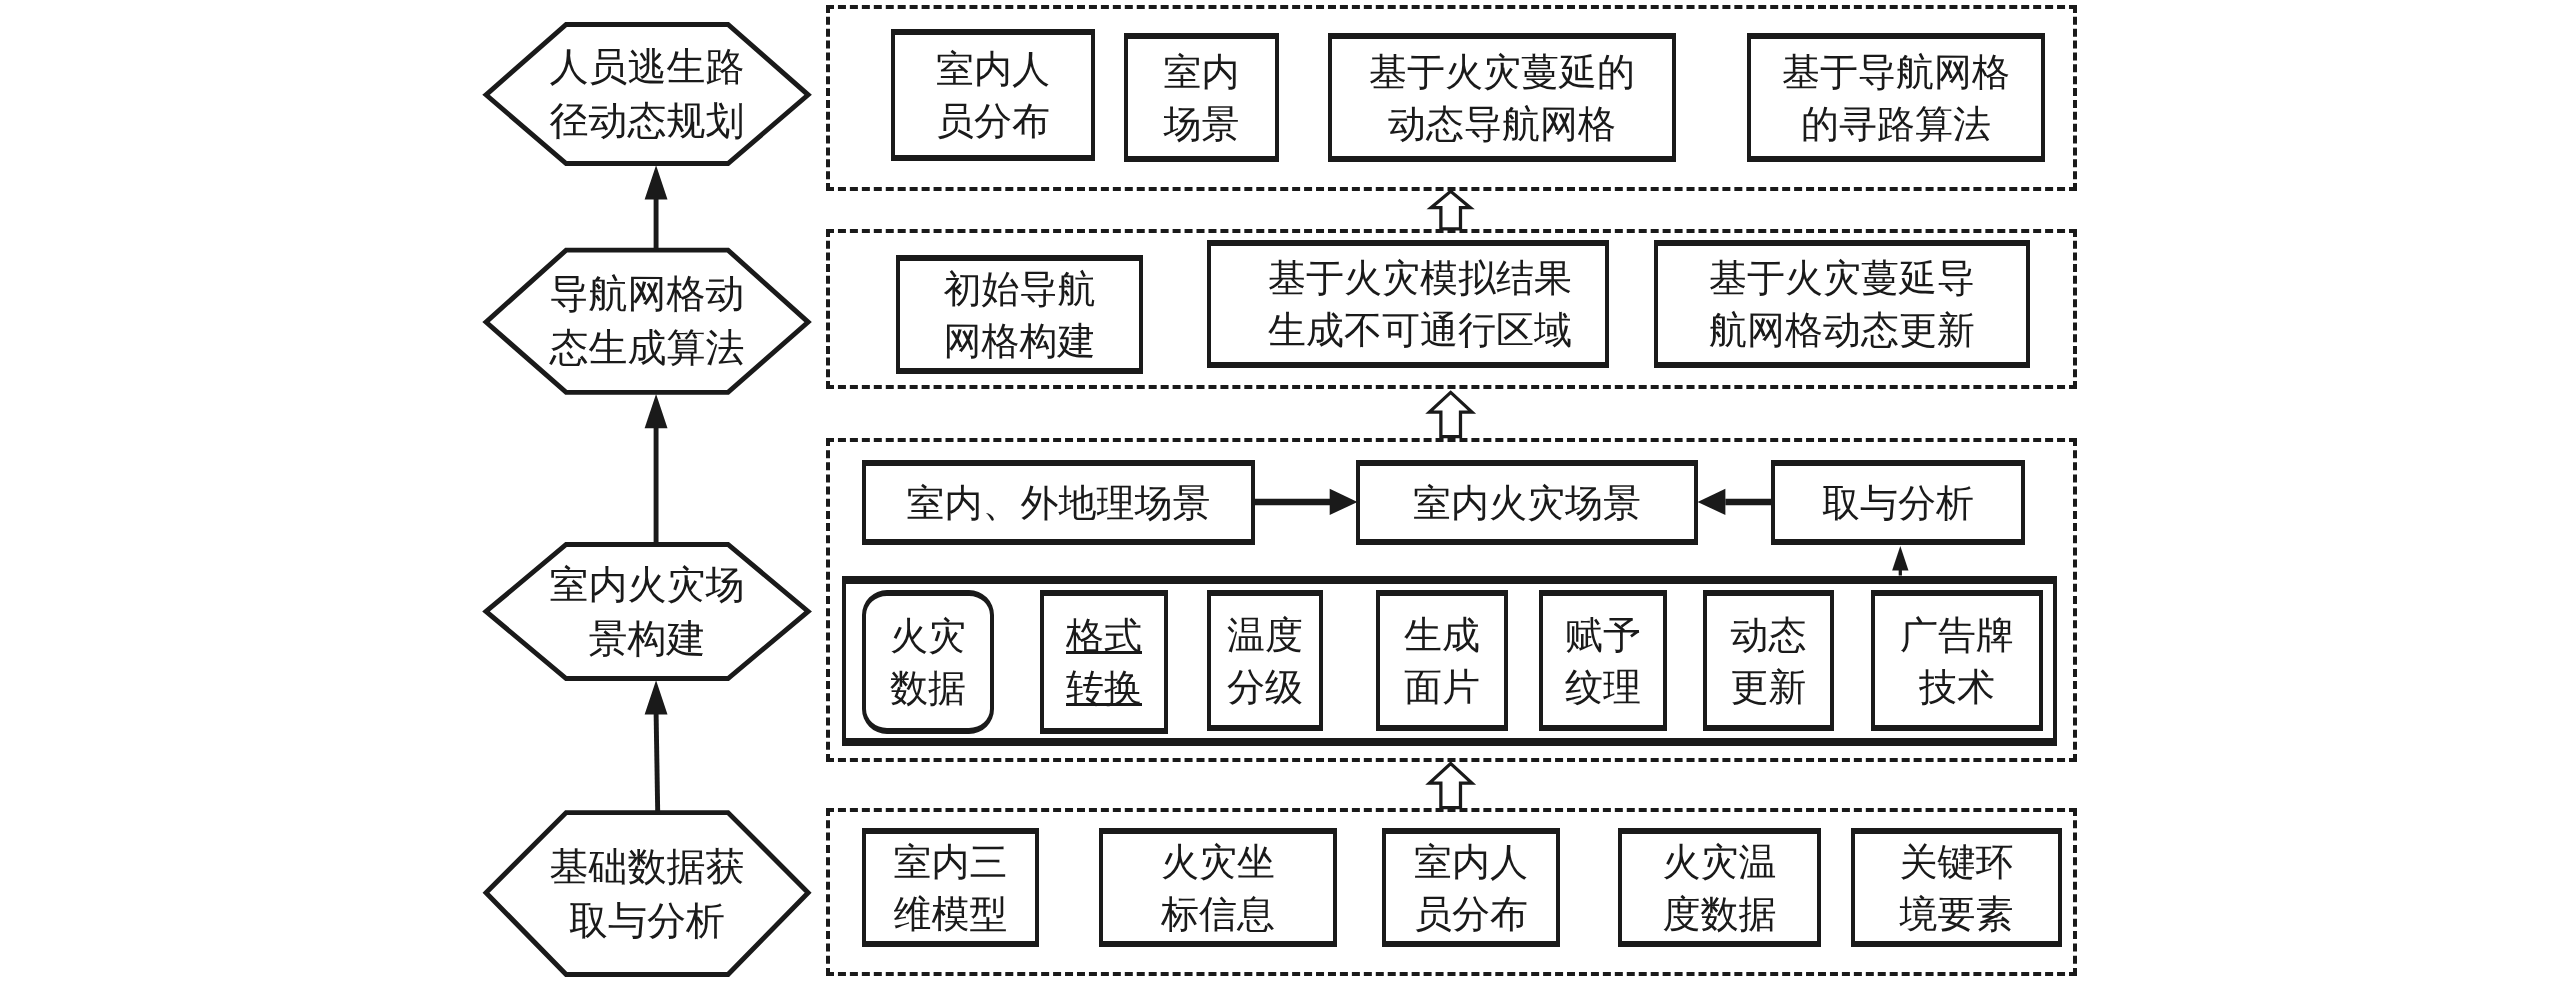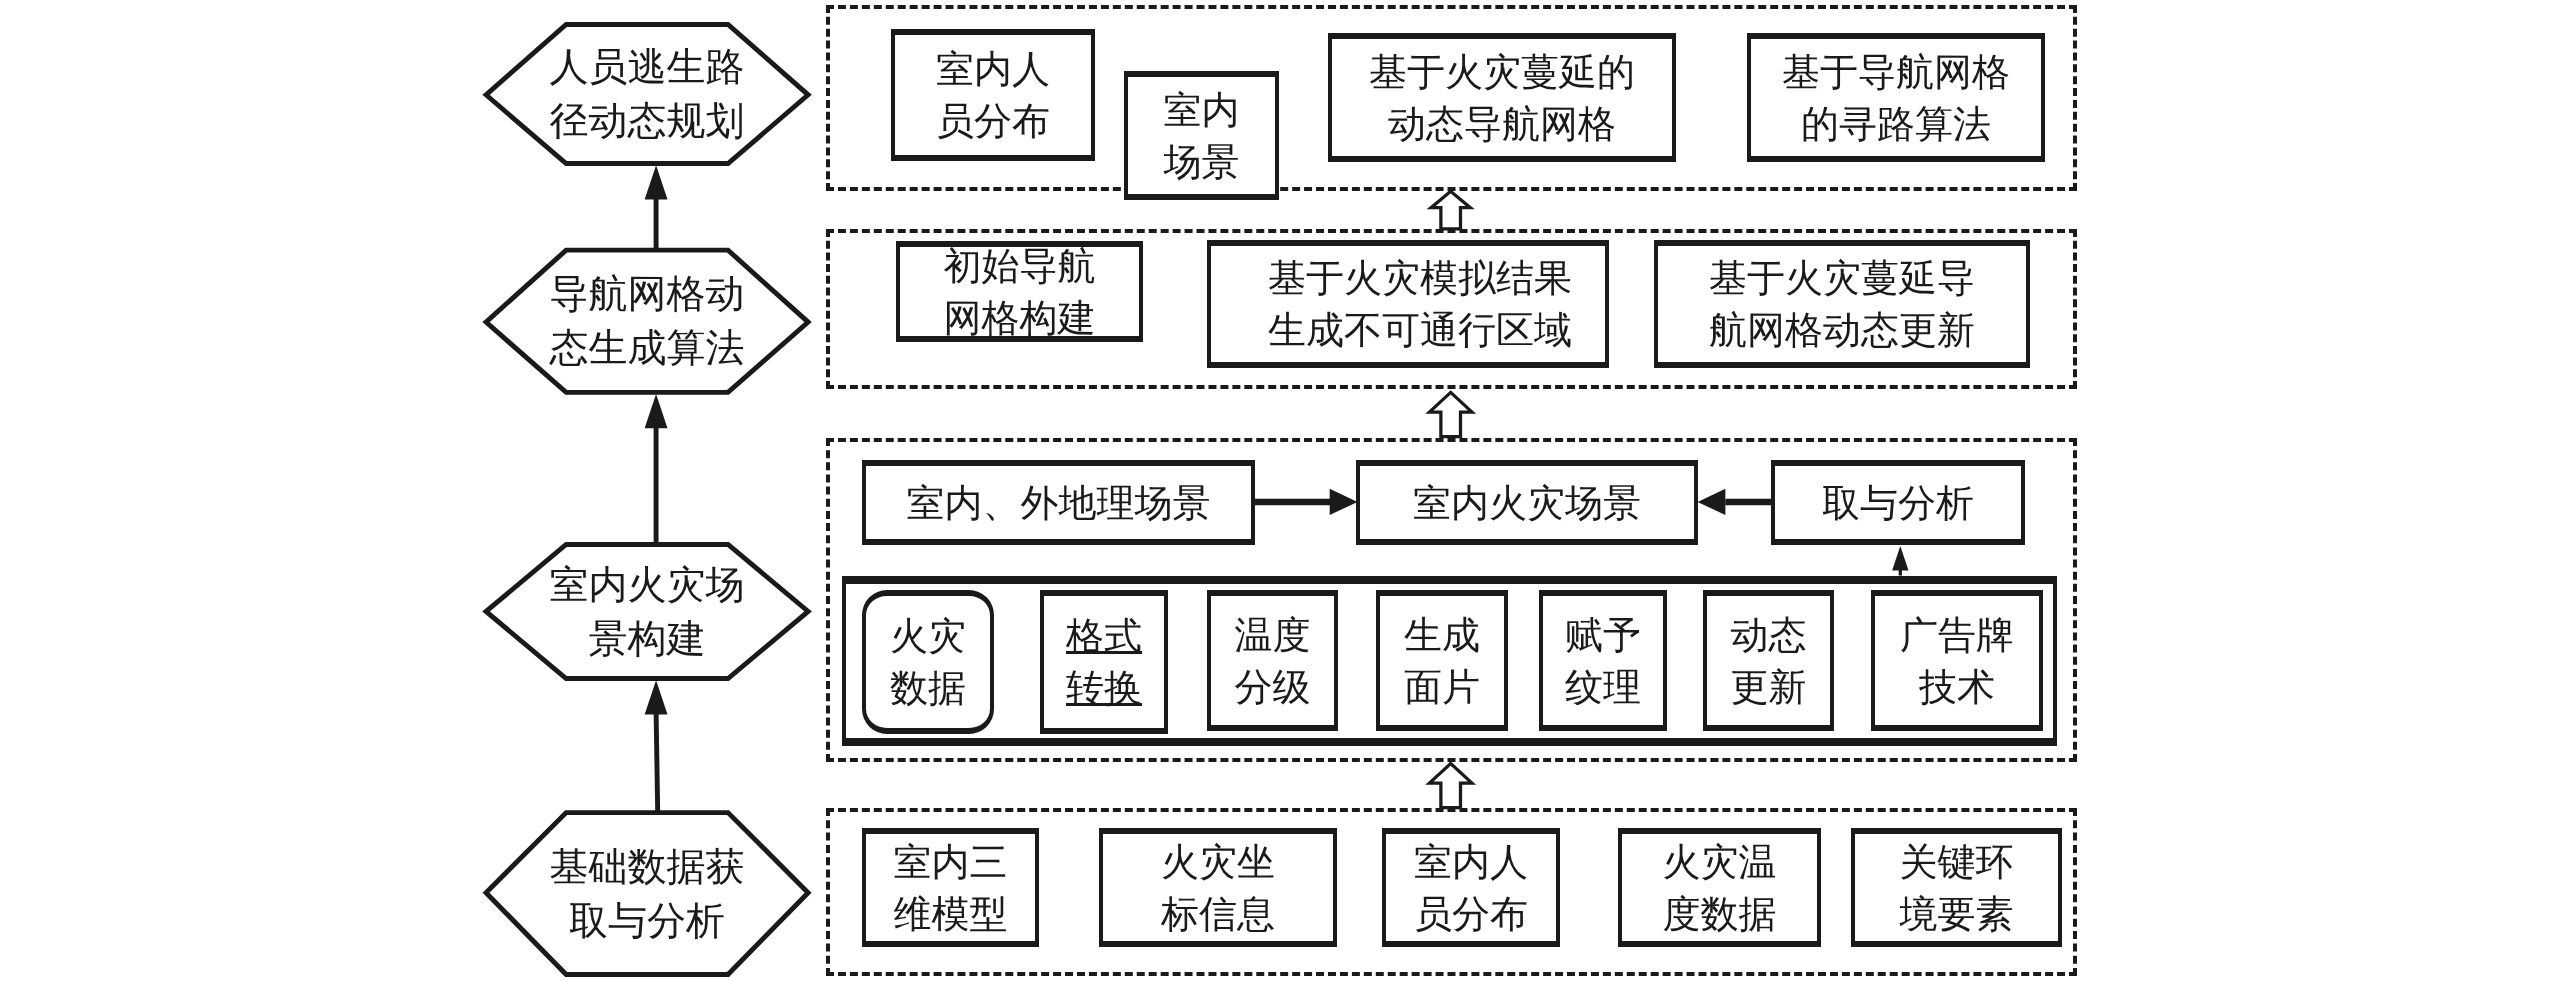--- a/index.html
+++ b/index.html
@@ -68,35 +68,35 @@
 <div class="hex-text" style="left:507px;top:545px;width:280px;height:134px;">室内火灾场
 景构建</div>
 <div class="hex-text" style="left:507px;top:813px;width:280px;height:162px;">基础数据获
 取与分析</div>
 
 <div class="dash" style="left:826px;top:4.9px;width:1251px;height:186px;"></div>
 <div class="box" style="left:891px;top:29px;width:204px;height:132px;">
     <span>室内人
 员分布</span>
   </div>
-<div class="box" style="left:1124px;top:33px;width:155px;height:129px;margin-top:38px;">
+<div class="box" style="left:1124px;top:33px;width:155px;height:129px;">
     <span>室内
 场景</span>
   </div>
 <div class="box" style="left:1328px;top:33px;width:348px;height:129px;">
     <span>基于火灾蔓延的
 动态导航网格</span>
   </div>
 <div class="box" style="left:1747px;top:33px;width:298px;height:129px;">
     <span>基于导航网格
 的寻路算法</span>
   </div>
 
 <div class="dash" style="left:826px;top:229px;width:1251px;height:160px;"></div>
-<div class="box" style="left:896px;top:241px;width:247px;height:101px;">
+<div class="box" style="left:896px;top:255px;width:247px;height:119px;">
     <span>初始导航
 网格构建</span>
   </div>
 <div class="box" style="left:1207px;top:240px;width:402px;height:128px;padding-left:24px;">
     <span>基于火灾模拟结果
 生成不可通行区域</span>
   </div>
 <div class="box" style="left:1654px;top:240px;width:376px;height:128px;">
     <span>基于火灾蔓延导
 航网格动态更新</span>
@@ -115,21 +115,21 @@
 
 <div class="container" style="left:842px;top:576px;width:1215px;height:170px;"></div>
 <div class="box" style="left:862px;top:590px;width:132px;height:144px;border-radius:25px;">
     <span>火灾
 数据</span>
   </div>
 <div class="box" style="left:1040px;top:590px;width:128px;height:144px;text-decoration:underline;">
     <span>格式
 转换</span>
   </div>
-<div class="box" style="left:1207px;top:590px;width:131px;height:141px;">
+<div class="box" style="left:1207px;top:590px;width:116px;height:141px;">
     <span>温度
 分级</span>
   </div>
 <div class="box" style="left:1376px;top:590px;width:132px;height:141px;">
     <span>生成
 面片</span>
   </div>
 <div class="box" style="left:1539px;top:590px;width:128px;height:141px;">
     <span>赋予
 纹理</span>

